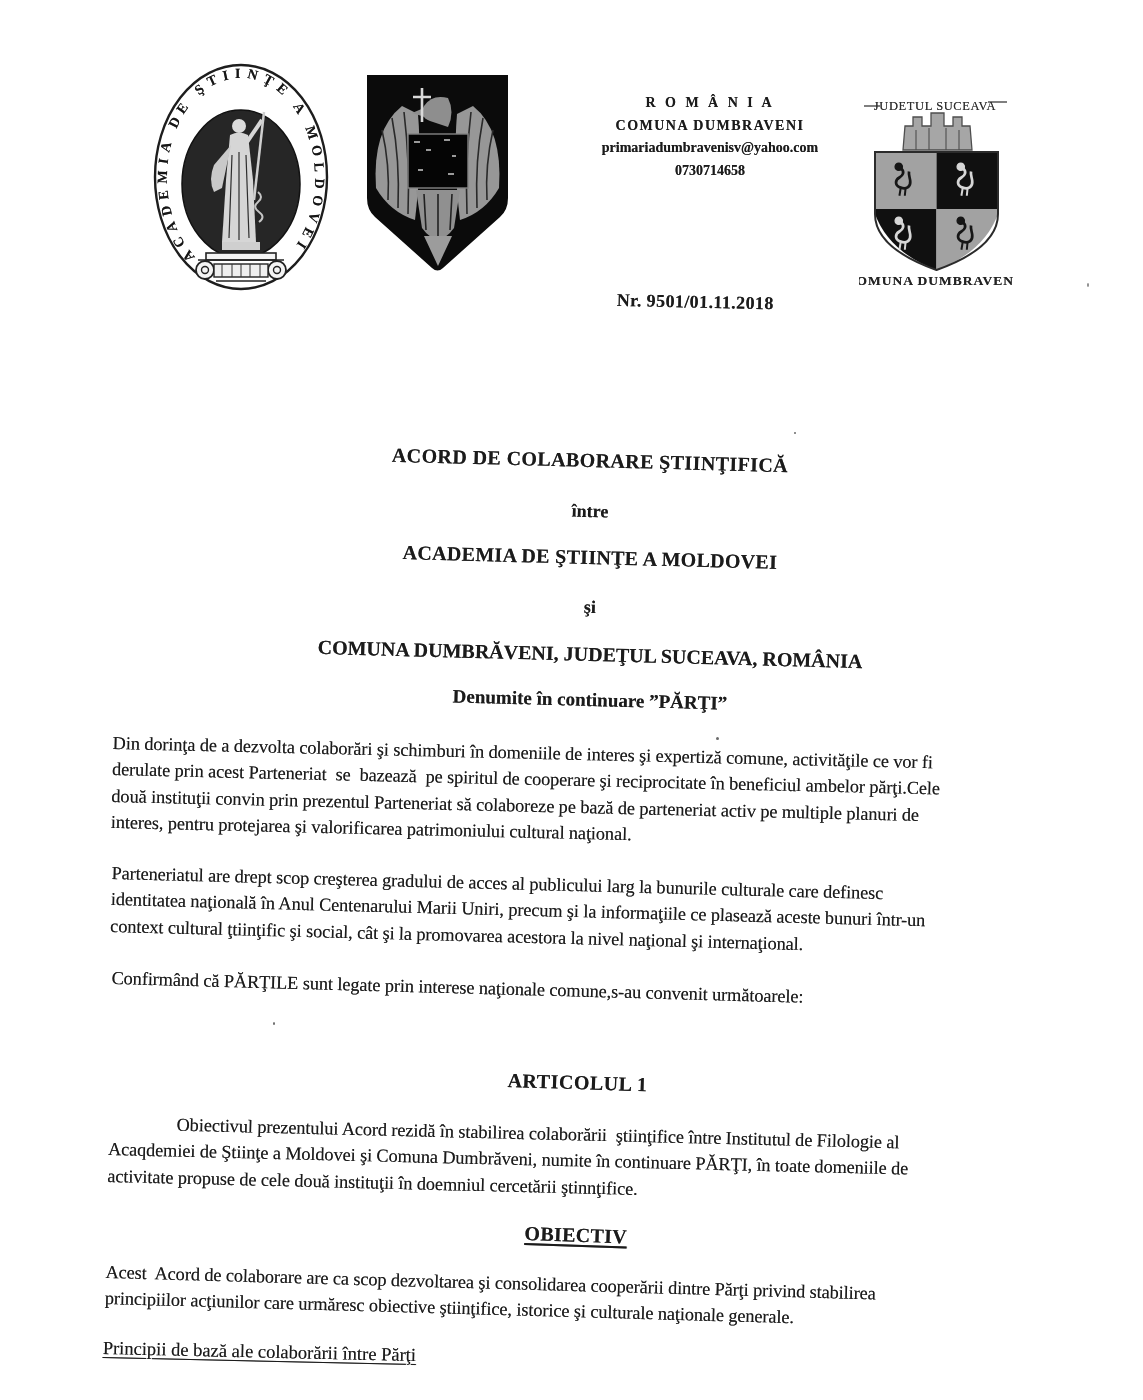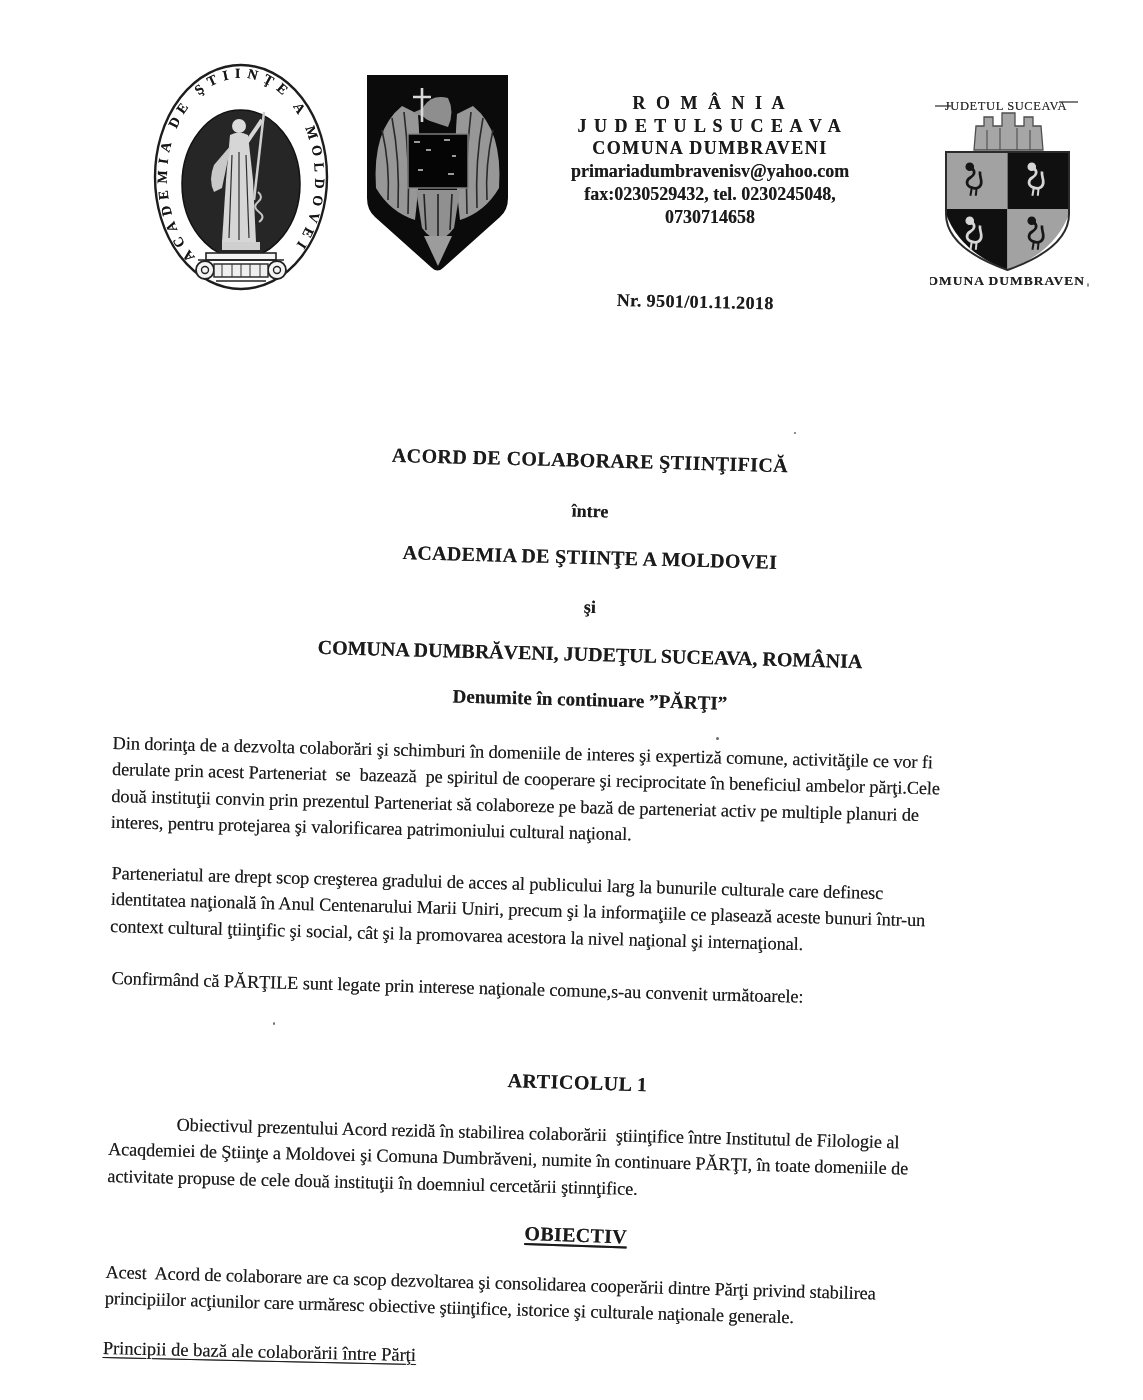--- a/index.html
+++ b/index.html
@@ -5,37 +5,37 @@
   html,body { margin:0; padding:0; background:#ffffff; }
   .page {
     position:relative; width:1143px; height:1400px; background:#ffffff;
     font-family:"Liberation Serif", serif; color:#1b1b1b; overflow:hidden;
   }
   .ink { text-shadow:0 0 .5px rgba(25,25,25,.65); }
 
   
   .letterhead {
     position:absolute; left:549px; top:92px; width:322px;
-    text-align:center; font-weight:bold; font-size:18px; line-height:22.7px;
+    text-align:center; font-weight:bold; font-size:14px; line-height:22.7px;
   }
   .lh-country { letter-spacing:3px; }
   .lh-county  { letter-spacing:1.5px; }
   .lh-commune { letter-spacing:1.5px; }
   .lh-email   { text-decoration-thickness:1.8px; text-underline-offset:2px; }
 
   .doc-number {
     position:absolute; left:617px; top:290px; font-size:18px; font-weight:bold;
     transform:rotate(1.2deg); transform-origin:0 0; letter-spacing:.4px;
   }
 
   
   .emblem { position:absolute; }
   .academy-seal { left:150px; top:60px; width:182px; height:235px; }
   .ro-coat      { left:360px; top:70px; width:155px; height:215px; }
-  .sv-coat      { left:930px; top:92px; width:155px; height:200px; }
+  .sv-coat      { left:859px; top:92px; width:155px; height:200px; }
   .bird-dark  { fill:#161616; stroke:#161616; }
   .bird-light { fill:#d6d6d6; stroke:#d6d6d6; }
 
   
   .title-line {
     position:absolute; left:20px; width:1140px; text-align:center;
     font-weight:bold; transform:rotate(1.5deg); white-space:pre;
   }
   .t1 { top:449px; font-size:20px; letter-spacing:.4px; }
   .t2 { top:501px; font-size:18px; }
@@ -163,24 +163,22 @@
         <use href="#bird" class="bird-light" transform="translate(33,124) scale(1.35)"></use>
         <use href="#bird" class="bird-dark" transform="translate(95,124) scale(1.35)"></use>
         <path d="M16,60 H139 V122 Q139,156 77.5,178 Q16,156 16,122 Z" fill="none" stroke="#2b2b2b" stroke-width="2"></path>
       </g>
       <text x="74" y="193" text-anchor="middle" font-size="13.5" font-weight="bold" letter-spacing="1" fill="#232323" font-family="'Liberation Serif',serif">COMUNA DUMBRAVENI</text>
     </svg>
   </div>
 
   <div class="letterhead">
     <div class="lh-country">R O M Â N I A</div>
-    <div class="lh-county">J U D E T U L  S U C E A V A</div>
     <div class="lh-commune">COMUNA  DUMBRAVENI</div>
     <div class="lh-email">primariadumbravenisv@yahoo.com</div>
-    <div>fax:0230529432, tel. 0230245048,</div>
     <div>0730714658</div>
   </div>
 
   <div class="doc-number">Nr. 9501/01.11.2018</div>
 
   <div class="title-line t1">ACORD DE COLABORARE ŞTIINŢIFICĂ</div>
   <div class="title-line t2">între</div>
   <div class="title-line t3">ACADEMIA DE ŞTIINŢE A MOLDOVEI</div>
   <div class="title-line t4">şi</div>
   <div class="title-line t5">COMUNA DUMBRĂVENI, JUDEŢUL SUCEAVA, ROMÂNIA</div>

